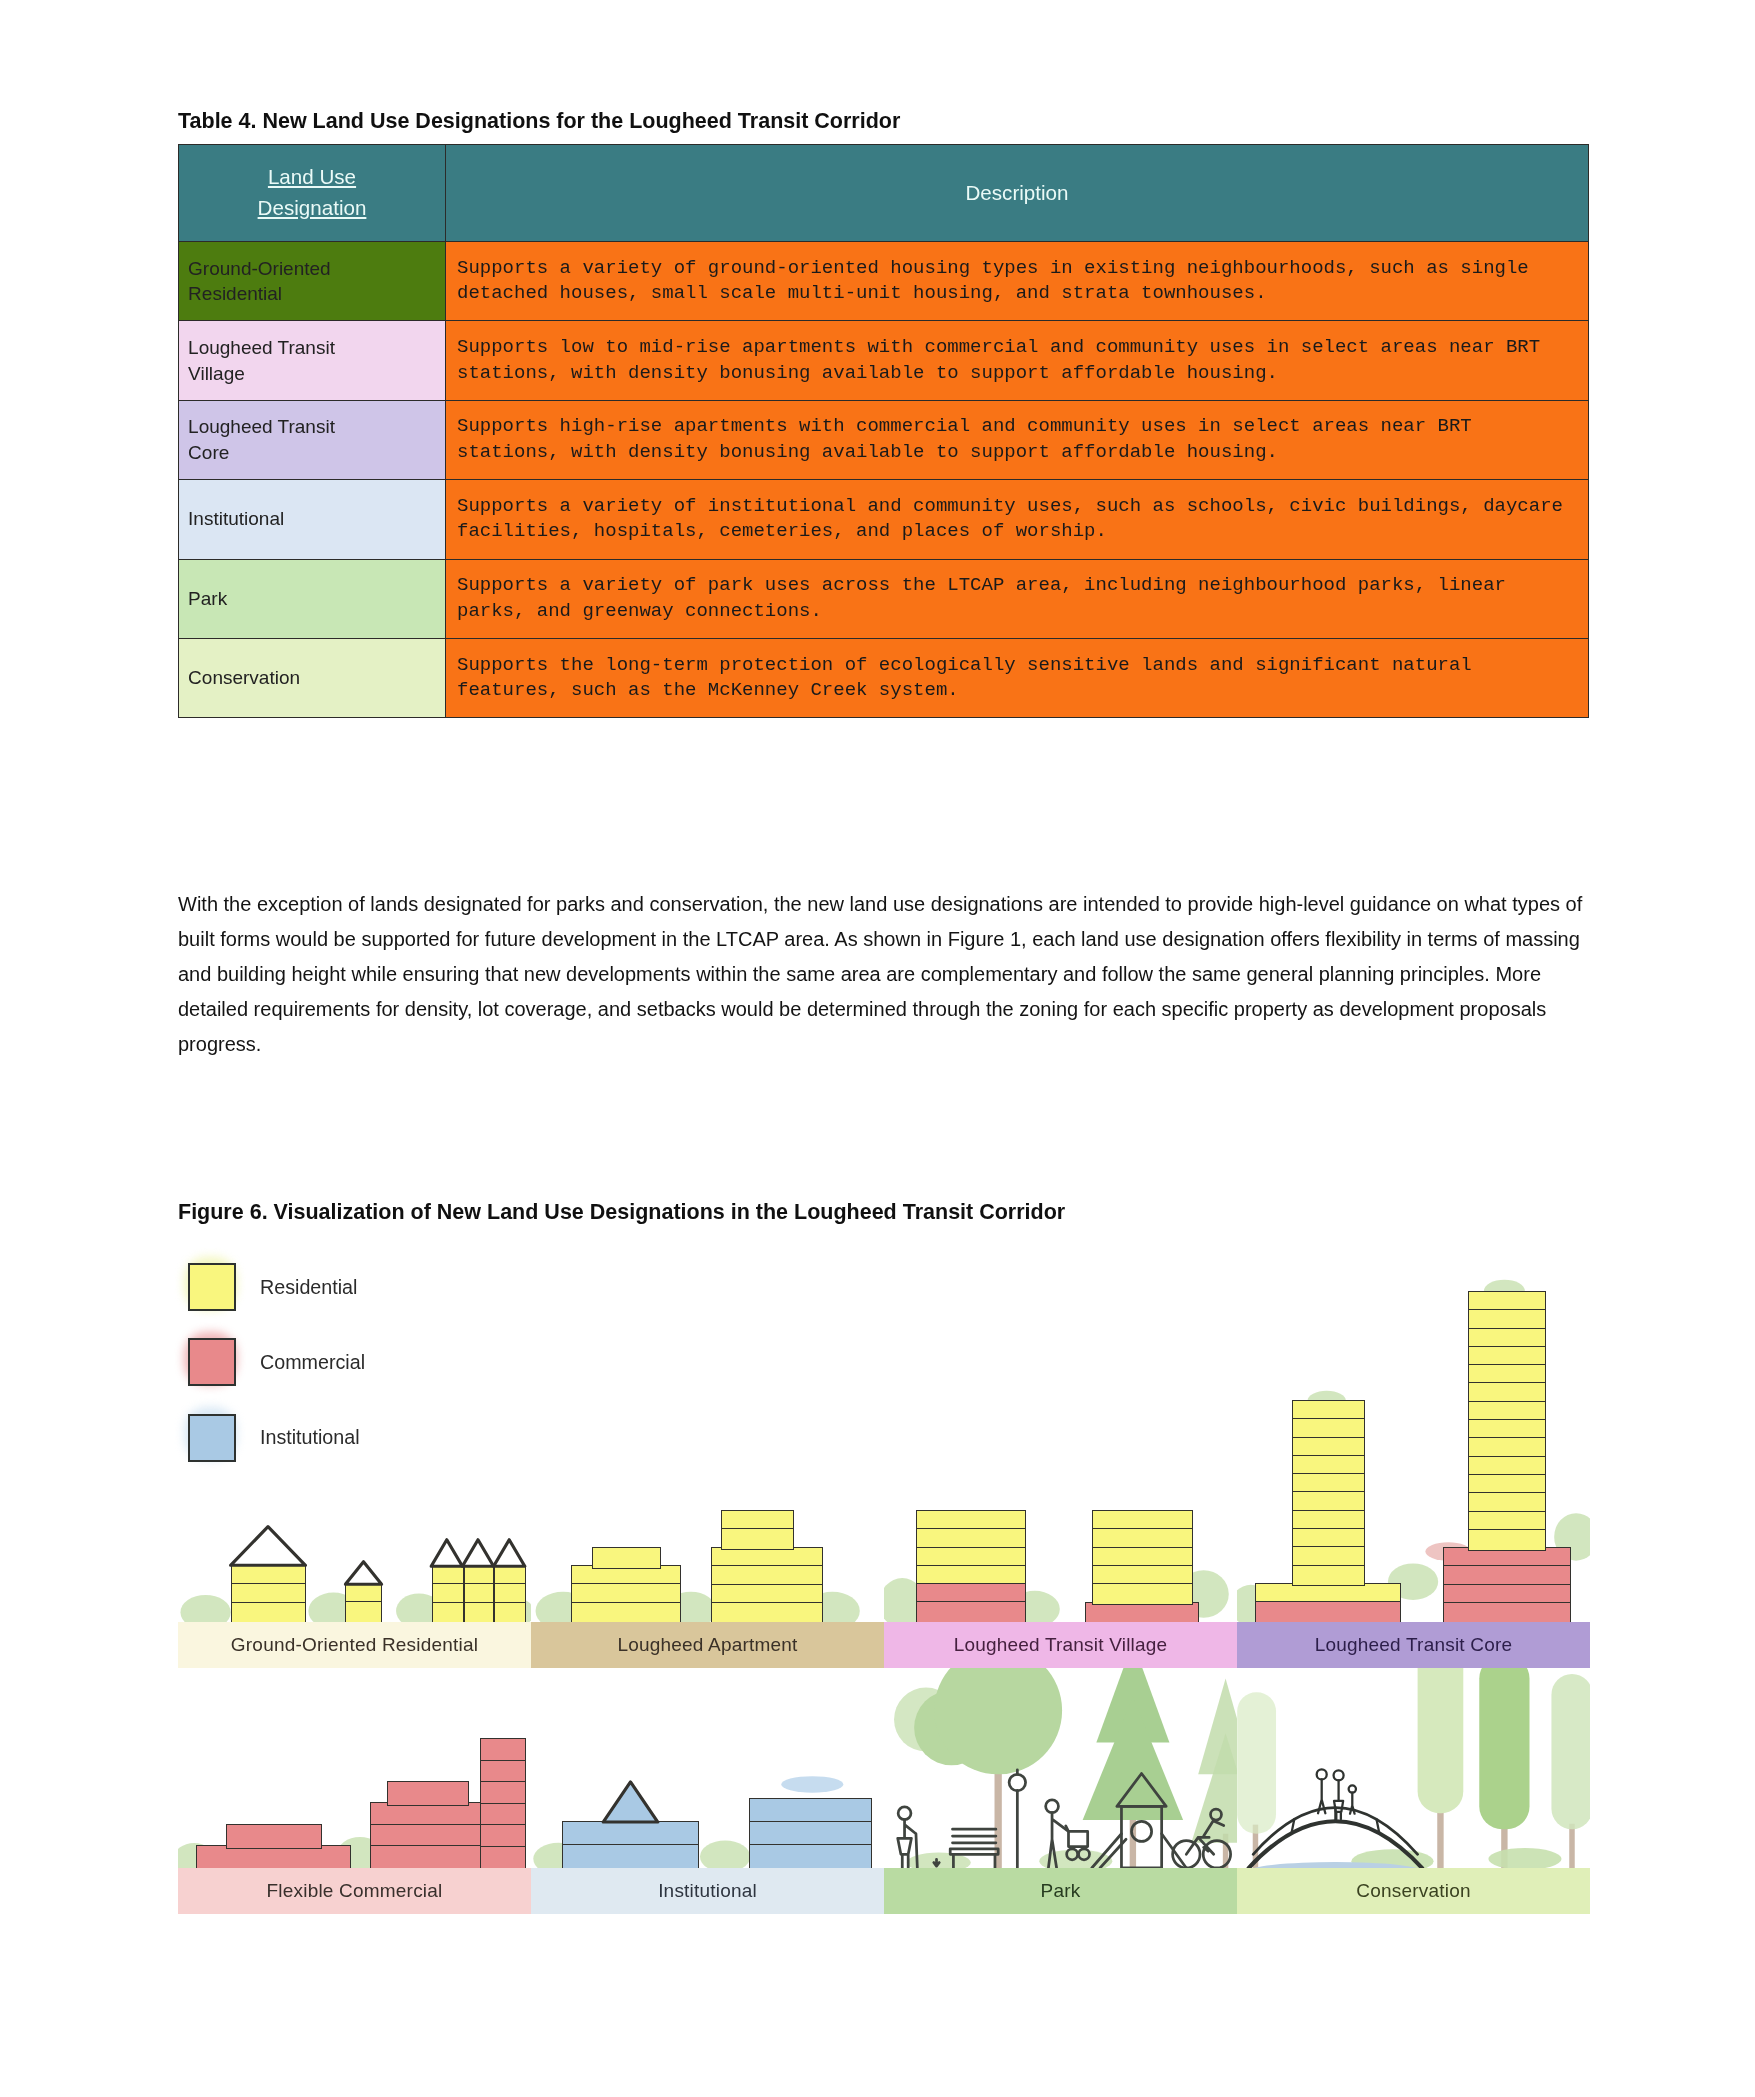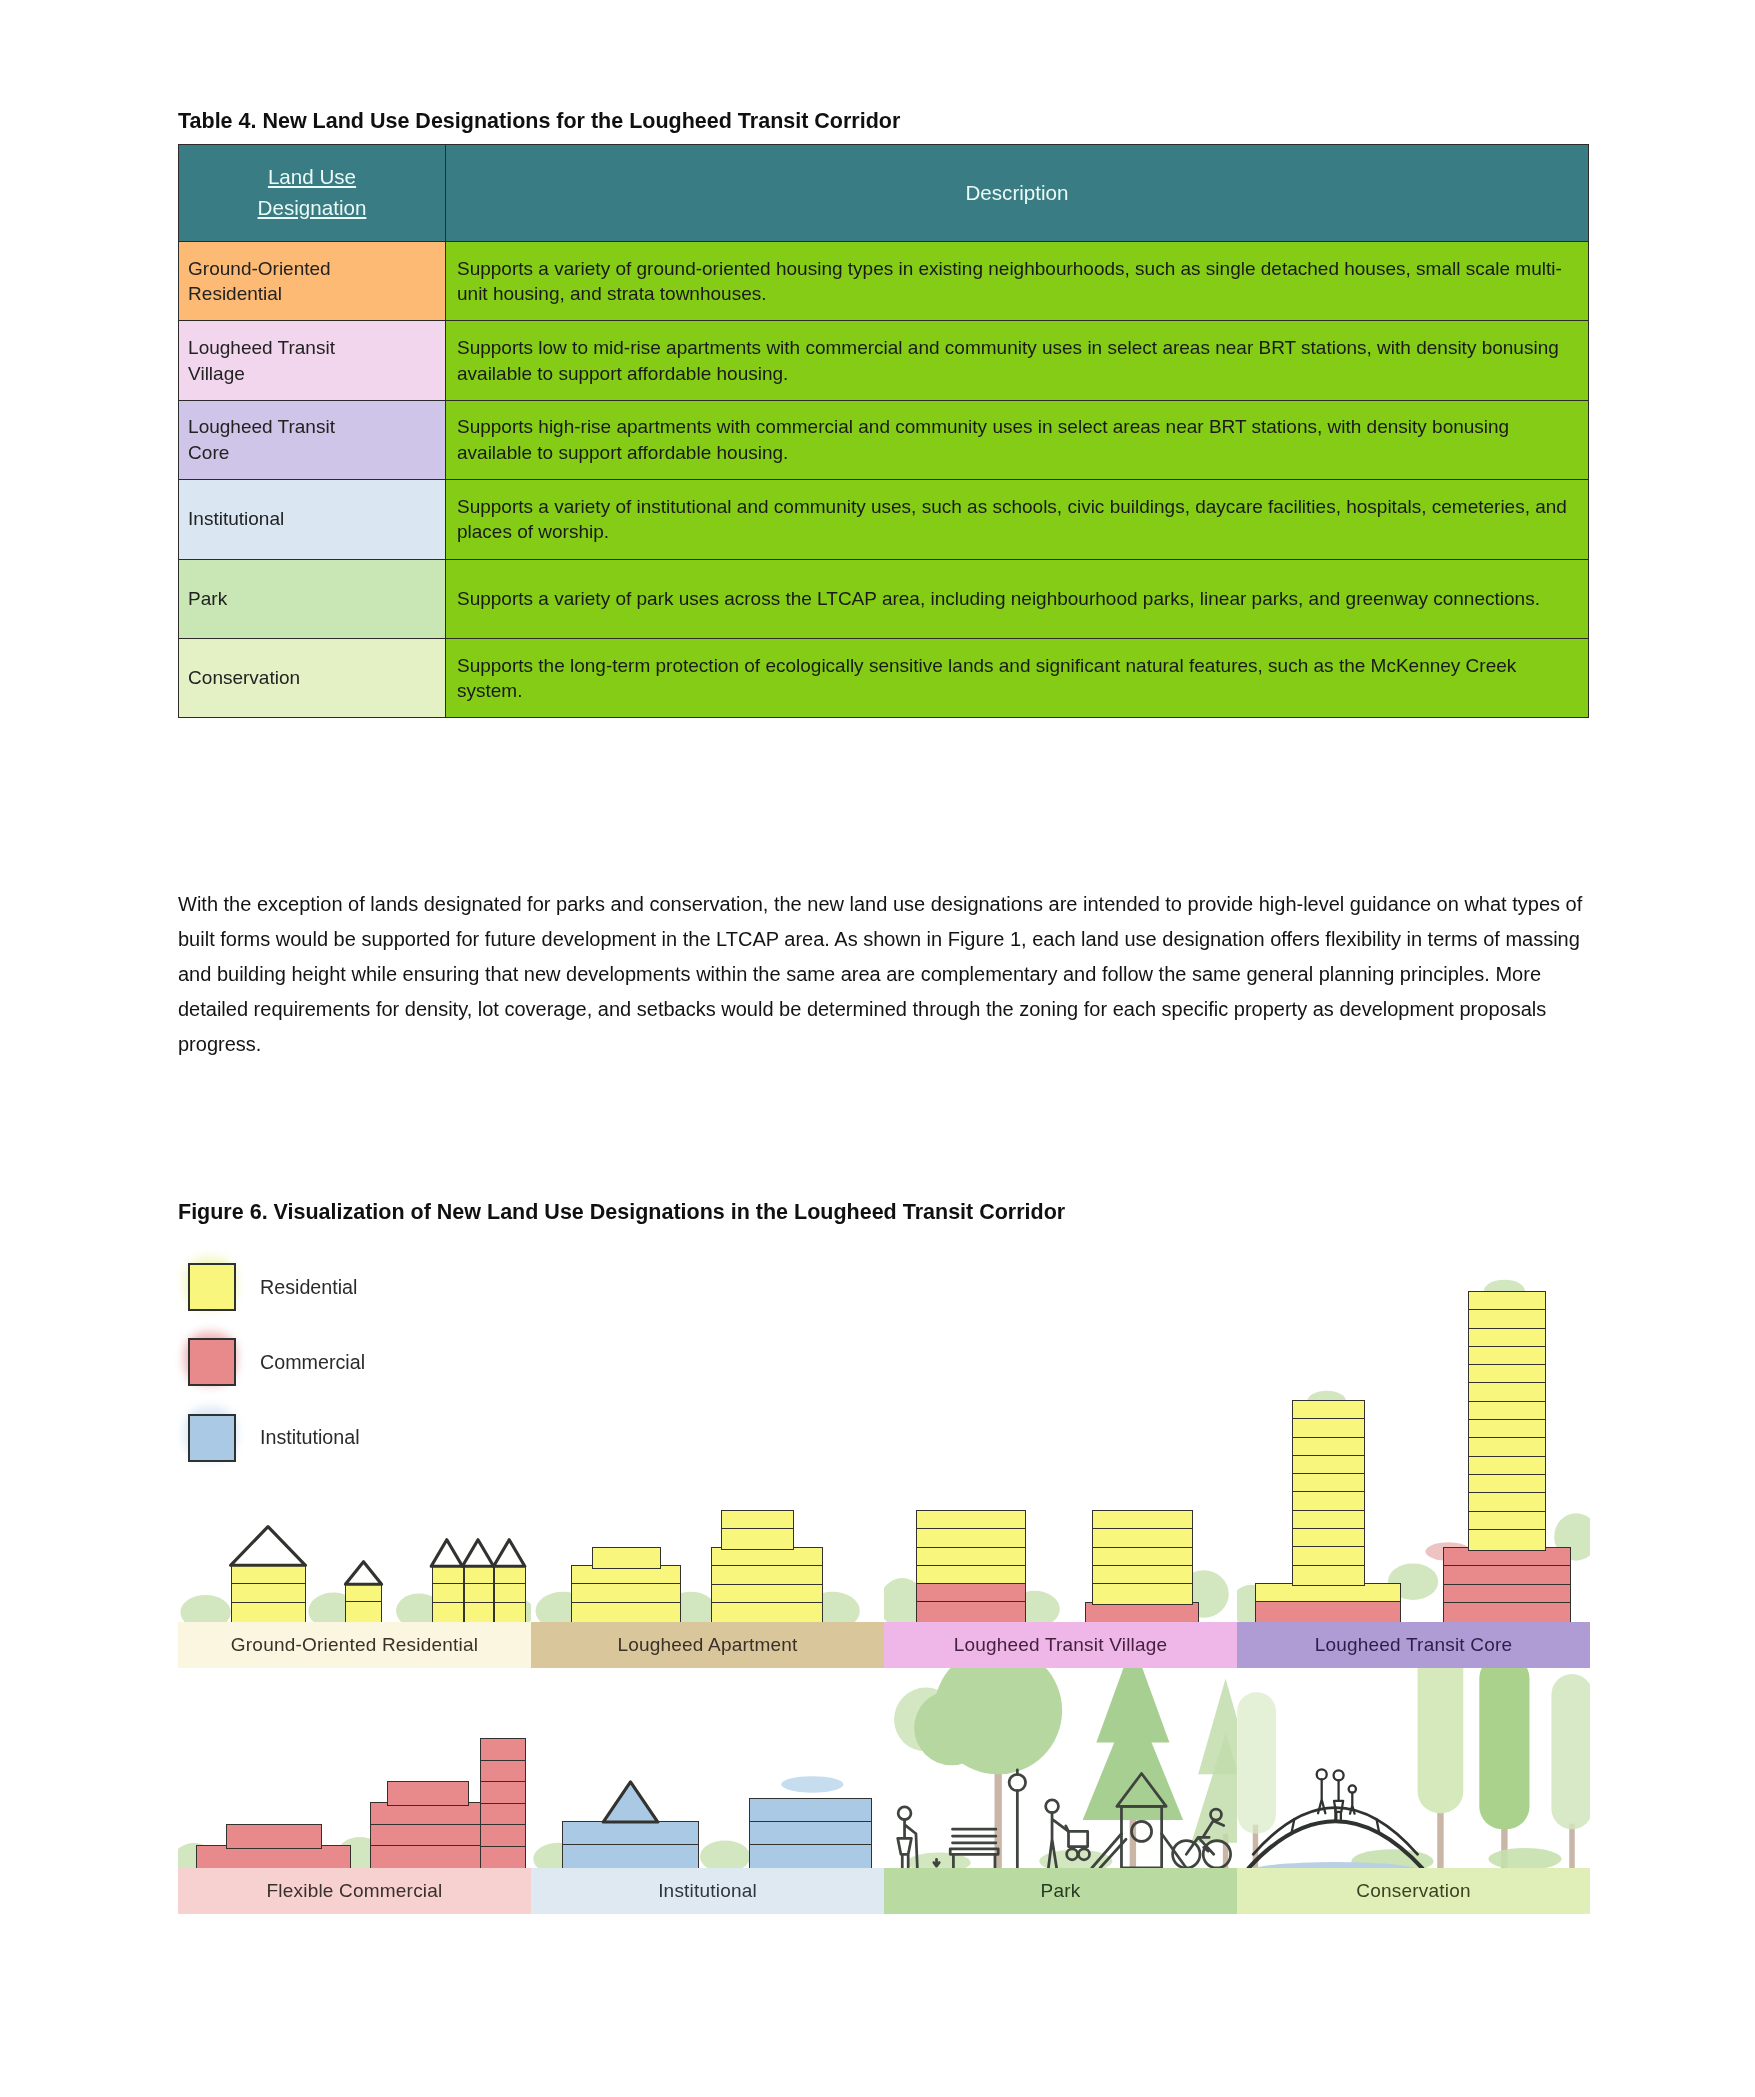--- a/index.html
+++ b/index.html
@@ -7,21 +7,21 @@
     width:1755px;height:2097px;position:relative;background:#ffffff;
     font-family:"Liberation Sans", sans-serif;color:#1f1f1f;overflow:hidden;
   }
   .abs{position:absolute;}
   #table-title{left:178px;top:109px;font-size:21.5px;font-weight:bold;color:#101010;}
   #land-use-table{position:absolute;left:178px;top:144px;width:1411px;border-collapse:collapse;table-layout:fixed;}
   #land-use-table th,#land-use-table td{border:1.8px solid #2c2b29;}
   #land-use-table thead th{font-weight:normal;font-size:20.6px;height:94px;text-align:center;vertical-align:middle;white-space:pre-line;line-height:1.5;}
   th.col-designation{width:264px;text-decoration:underline;}
   td.designation{font-size:19px;padding:3.7px 5.5px 3.7px 9.1px;white-space:pre-line;line-height:1.35;vertical-align:middle;color:#222;}
-  td.description{font-size:19px;padding:3.7px 11px;line-height:1.34;height:71px;vertical-align:middle;background:#84cc16;color:#1a1a1a;}
+  td.description{font-size:19px;padding:3.7px 11px;line-height:1.34;height:71px;vertical-align:middle;background:#f97316;color:#1a1a1a;font-family:Liberation Mono, monospace;}
   #body-paragraph{left:178px;top:887px;width:1417px;font-size:20px;line-height:35px;color:#141414;}
   #figure-title{left:178px;top:1200px;font-size:21.5px;font-weight:bold;color:#101010;}
   #figure{left:178px;top:1240px;width:1412px;height:713px;}
   .zone{position:absolute;top:0;height:676px;overflow:visible;}
   .zone svg.scenery{position:absolute;left:0;top:0;z-index:1;}
   .band{position:absolute;left:0;width:100%;height:46px;display:flex;align-items:center;justify-content:center;z-index:3;}
   .band span{font-size:19px;letter-spacing:0.2px;}
   .building{position:absolute;top:0;left:0;width:0;height:0;overflow:visible;z-index:2;}
   .block{position:absolute;border:1.8px solid #33322e;box-sizing:border-box;z-index:2;background:#fff;}
   .floor{width:100%;box-sizing:border-box;}
@@ -42,21 +42,21 @@
 <table id="land-use-table">
   <thead>
     <tr>
       <th class="col-designation" style="background: rgb(58, 124, 131); color: rgb(234, 250, 247);">Land Use
 Designation</th>
       <th class="col-description" style="background: rgb(58, 124, 131); color: rgb(234, 250, 247);">Description</th>
     </tr>
   </thead>
   <tbody id="table-body">
       <tr>
-        <td class="designation" style="background: #fdba74;">Ground-Oriented
+        <td class="designation" style="background: #4d7c0f;">Ground-Oriented
 Residential</td>
         <td class="description">Supports a variety of ground-oriented housing types in existing neighbourhoods, such as single detached houses, small scale multi-unit housing, and strata townhouses.</td>
       </tr>
       <tr>
         <td class="designation" style="background: rgb(242, 214, 238);">Lougheed Transit
 Village</td>
         <td class="description">Supports low to mid-rise apartments with commercial and community uses in select areas near BRT stations, with density bonusing available to support affordable housing.</td>
       </tr>
       <tr>
         <td class="designation" style="background: rgb(207, 197, 232);">Lougheed Transit

